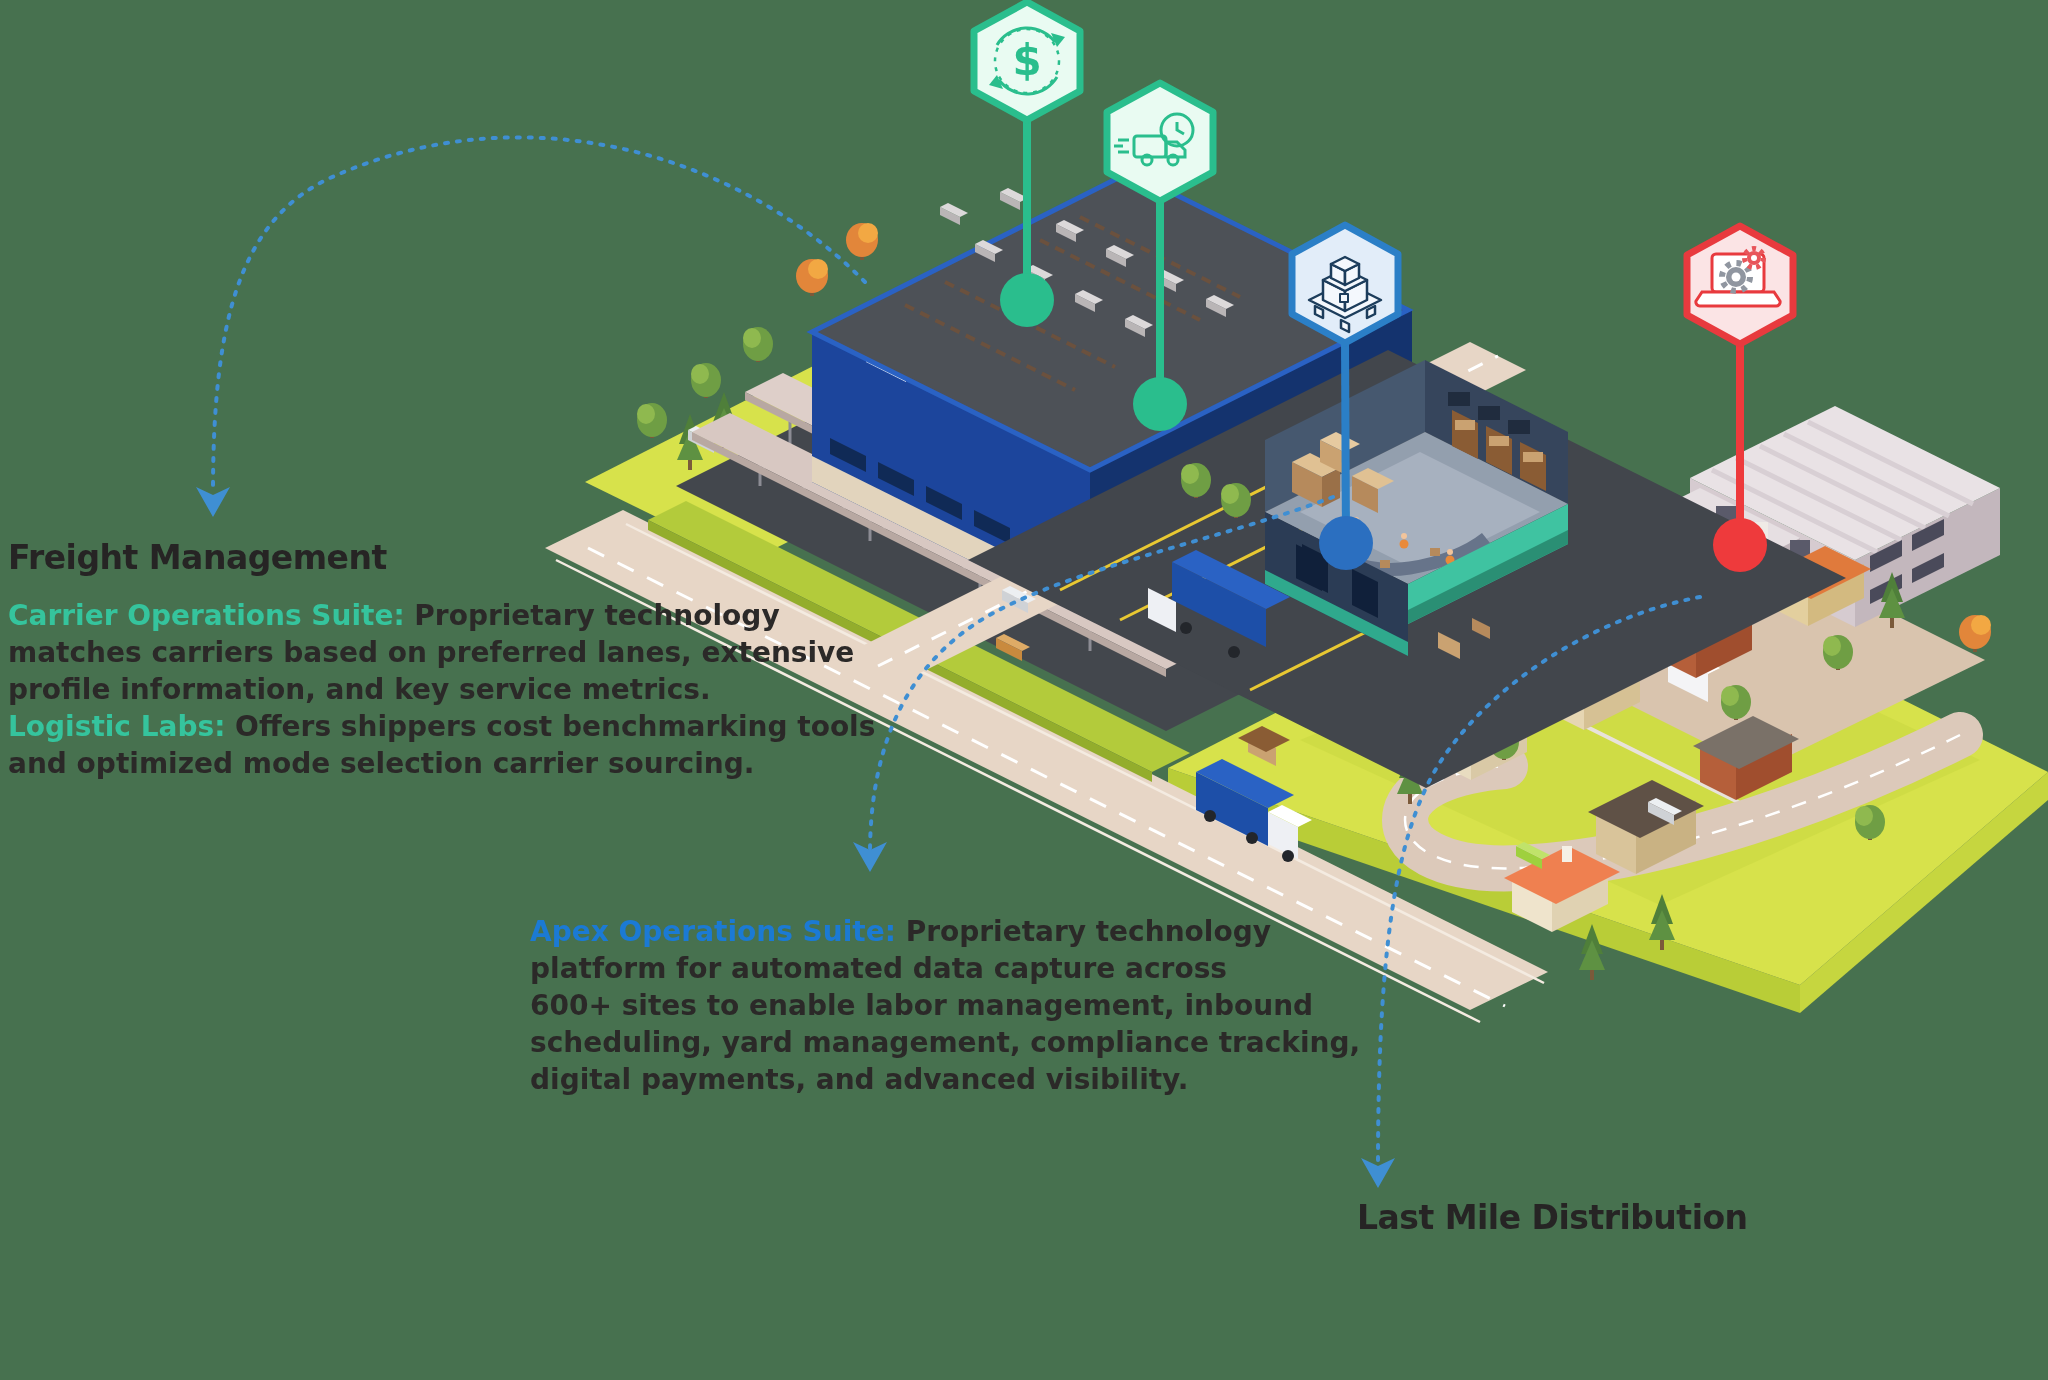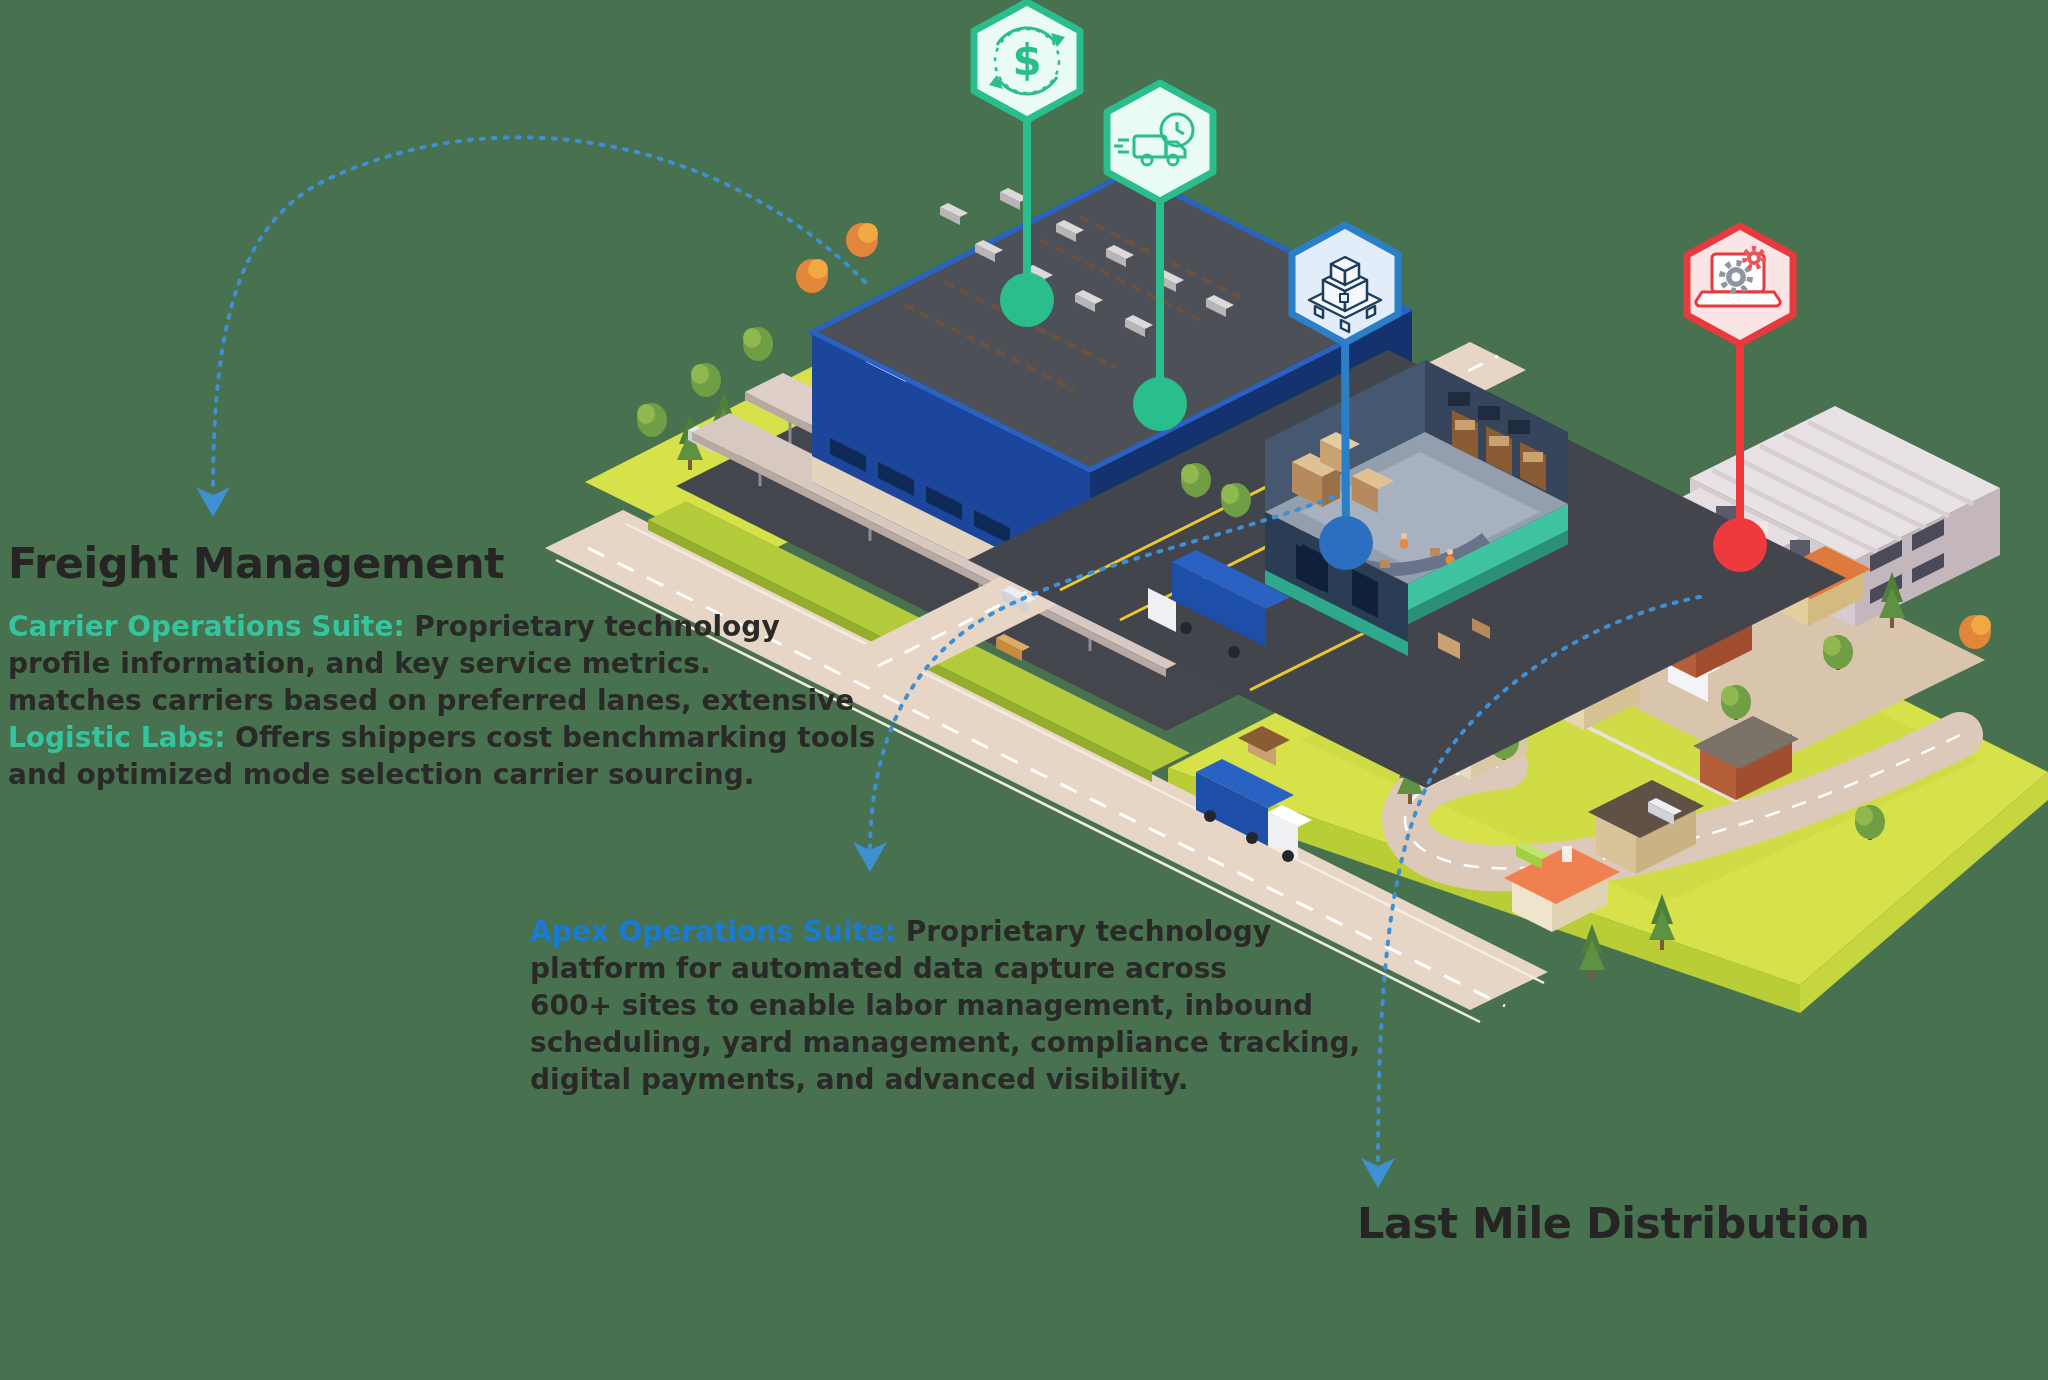--- a/index.html
+++ b/index.html
@@ -1,20 +1,20 @@
 <!DOCTYPE html>
 <html><head>
 <meta charset="utf-8">
 <style>
   html,body{margin:0;padding:0;background:#47714F;}
   .canvas{position:relative;width:2048px;height:1380px;background:#47714F;overflow:hidden;
           font-family:"DejaVu Sans","Liberation Sans",sans-serif;}
   .scene{position:absolute;left:0;top:0;}
   .section{position:absolute;color:#2B2928;}
-  .section h2{margin:0;font-size:43px;font-weight:bold;letter-spacing:-0.5px;color:#262424;}
+  .section h2{margin:0;font-size:33px;font-weight:bold;letter-spacing:-0.5px;color:#262424;}
   .section p{margin:0;font-size:28px;font-weight:bold;line-height:37px;color:#2B2928;}
   .lead{font-weight:bold;text-align:right;}
   .block{display:block;}
   #fm{left:8px;top:538px;width:880px;}
   #fm .p1{margin-top:20px;} #fm .p2{}
   #ws{left:530px;top:892px;width:980px;}
   #ws .p1{margin-top:21px;}
   #lmd{left:1357px;top:1198px;width:740px;}
   #lmd .p1{margin-top:19px;}
   #fm .lead{color:#35C49D;}
@@ -513,21 +513,21 @@
       <circle cx="-4" cy="-7" r="4.5" fill="#ffffff"></circle>
       <circle cx="14" cy="-26" r="9.5" stroke="#E8555A" stroke-width="5" stroke-dasharray="4 4.5" fill="none"></circle>
       <circle cx="14" cy="-26" r="7" fill="#E8555A"></circle>
       <circle cx="14" cy="-26" r="3" fill="#ffffff"></circle>
     </g>
   </g>
 </svg>
 
 <div class="section" id="fm">
   <h2>Freight Management</h2>
-  <p class="p1"><span class="lead">Carrier Operations Suite:</span> <span>Proprietary technology</span><span class="block">profile information, and key service metrics.</span><span class="block">matches carriers based on preferred lanes, extensive</span></p>
+  <p class="p1"><span class="lead">Carrier Operations Suite:</span> <span>Proprietary technology</span><span class="block">matches carriers based on preferred lanes, extensive</span><span class="block">profile information, and key service metrics.</span></p>
   <p class="p2"><span class="lead">Logistic Labs:</span> <span>Offers shippers cost benchmarking tools</span><span class="block">and optimized mode selection carrier sourcing.</span></p>
 </div>
 
 <div class="section" id="ws">
   <p class="p1"><span class="lead">Apex Operations Suite:</span> <span>Proprietary technology</span><span class="block">platform for automated data capture across</span><span class="block">600+ sites to enable labor management, inbound</span><span class="block">scheduling, yard management, compliance tracking,</span><span class="block">digital payments, and advanced visibility.</span></p>
 </div>
 
 <div class="section" id="lmd">
   <h2>Last Mile Distribution</h2>
 </div>

